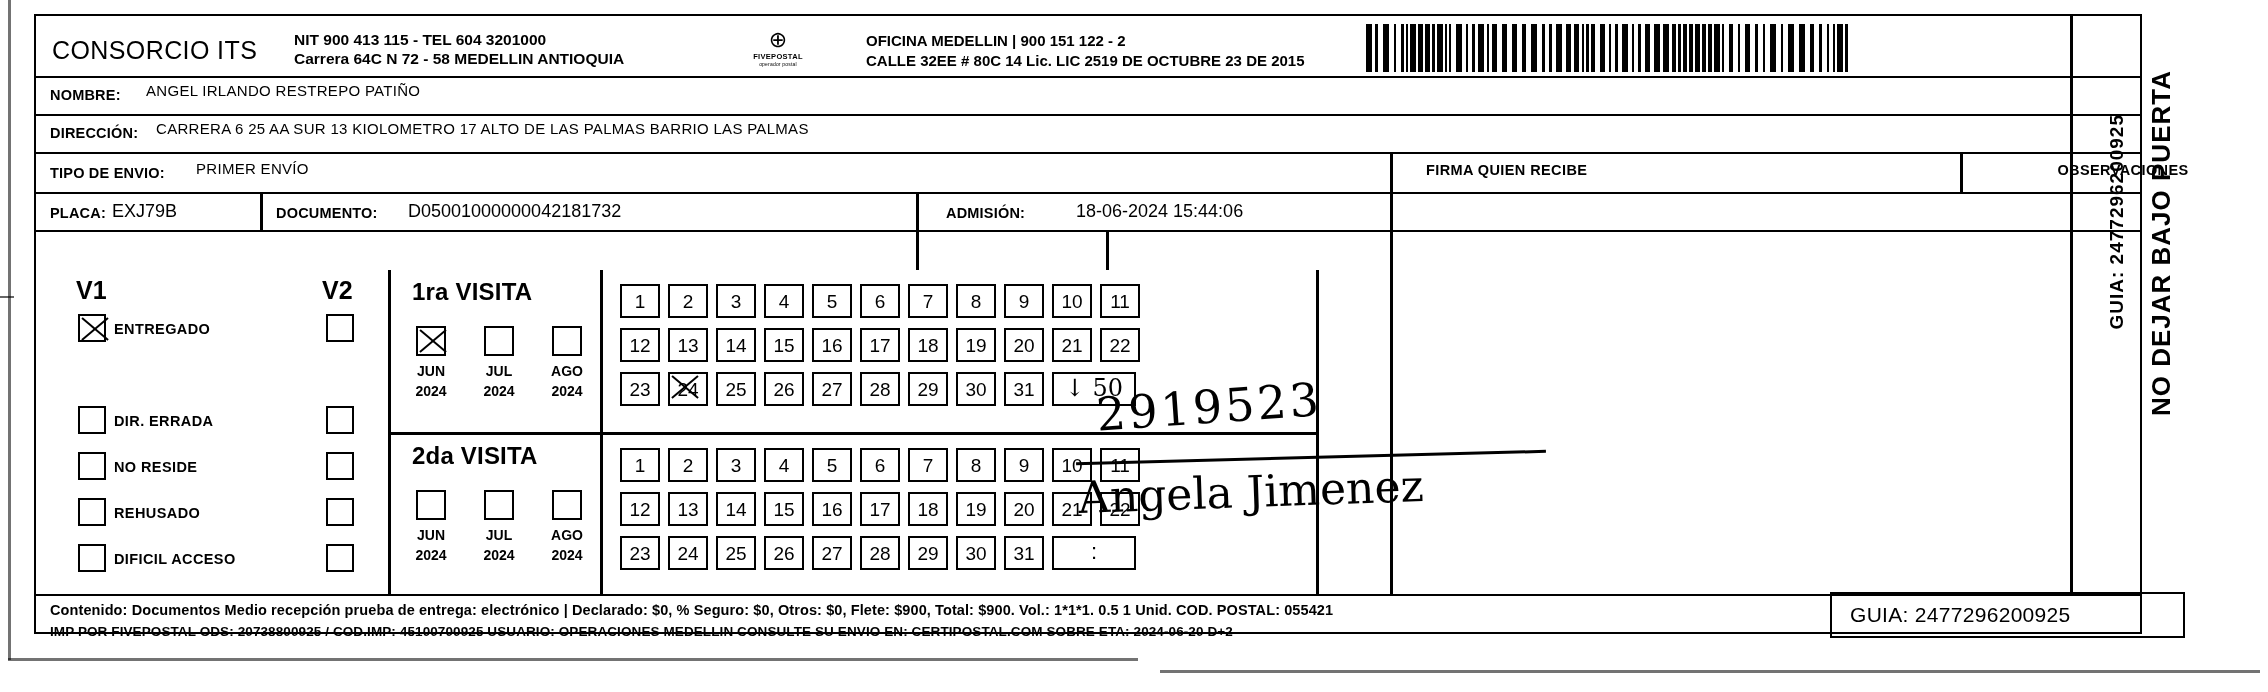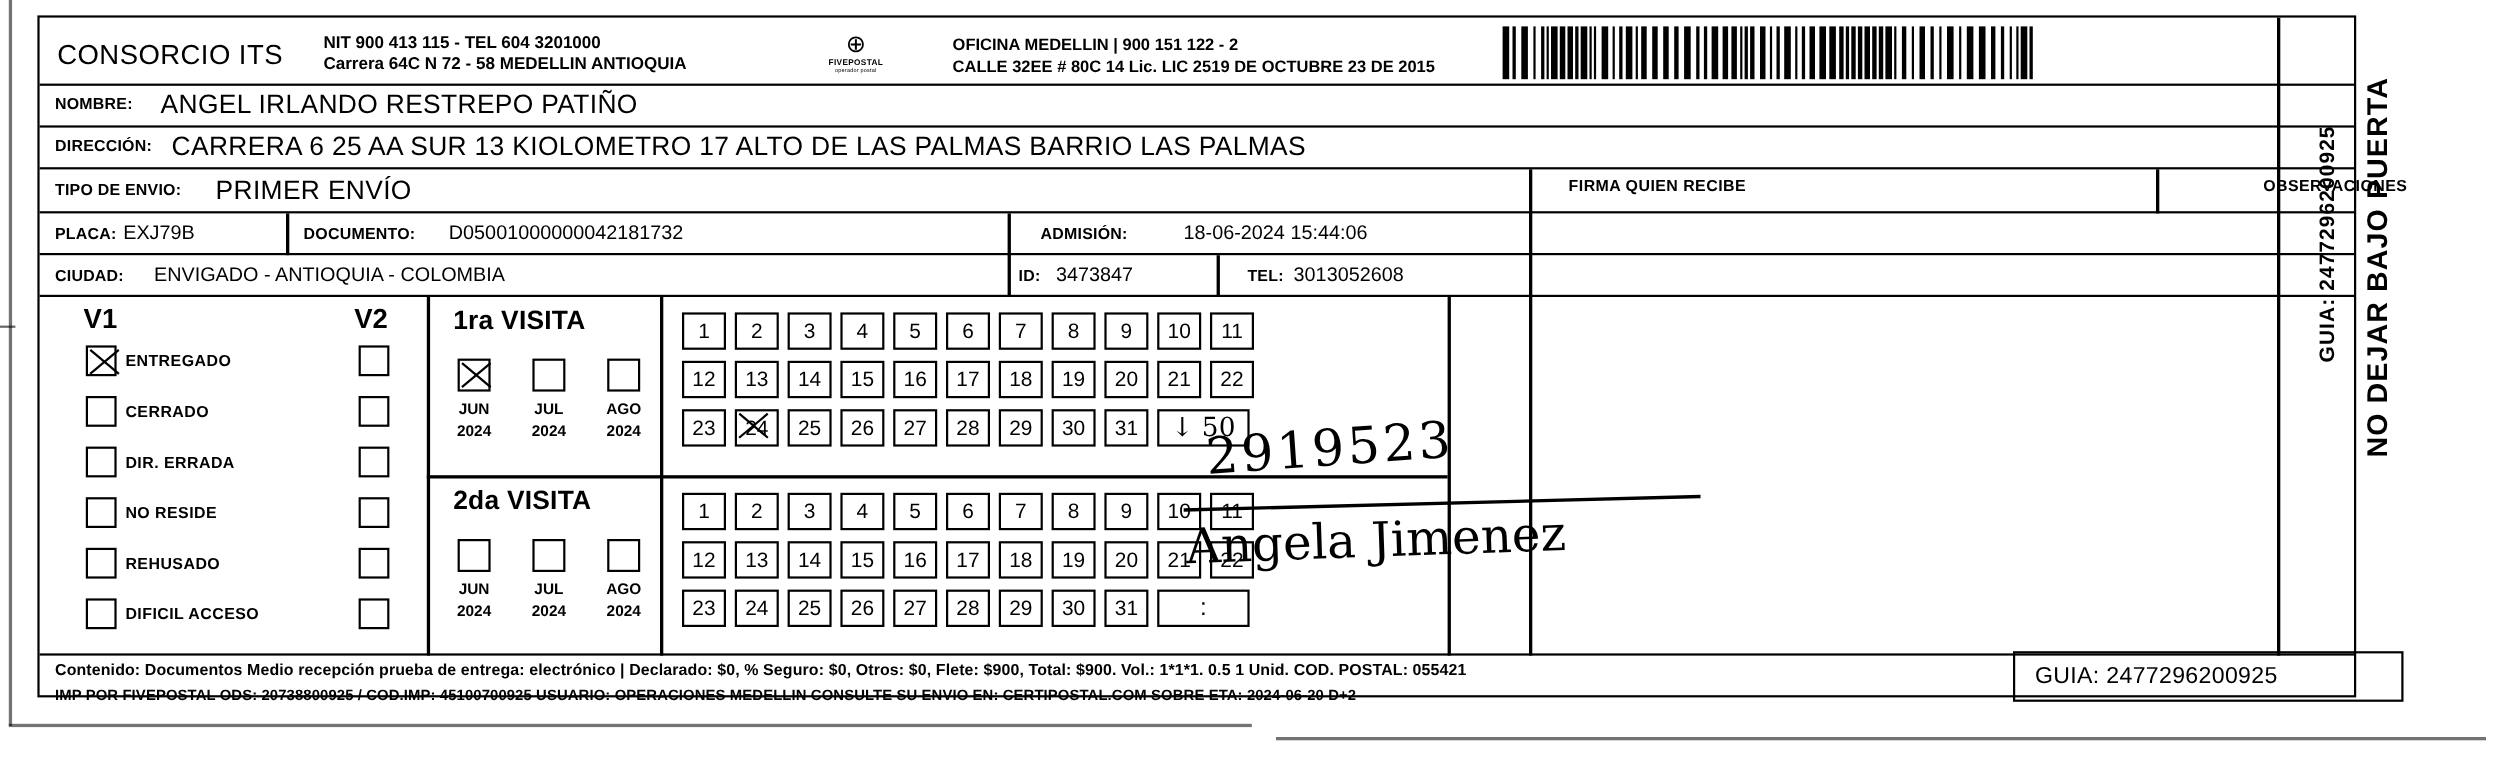--- a/index.html
+++ b/index.html
@@ -21,21 +21,21 @@
   .logo{position:absolute;left:712px;top:12px;width:60px;text-align:center;}
   .logo .glyph{font-size:22px;line-height:24px;}
   .logo .cap{font-size:7.5px;font-weight:bold;letter-spacing:.3px;}
   .logo .cap2{font-size:5px;letter-spacing:.2px;}
   .ofi{position:absolute;left:830px;top:15px;font-size:15px;font-weight:bold;line-height:20px;}
   .barcode{position:absolute;left:1330px;top:8px;width:485px;height:48px;}
   .barcode i{position:absolute;top:0;height:48px;background:#000;display:block;}
 
   .row{position:absolute;left:0;width:100%;box-sizing:border-box;border-bottom:2.5px solid #000;text-align:center;}
   .lbl{font-size:14.5px;font-weight:bold;letter-spacing:.2px;}
-  .val{font-size:24px;letter-spacing:.3px;}
+  .val{font-size:15px;letter-spacing:.3px;}
   .val-s{font-size:18px;}
 
   .r-nombre{top:62px;height:38px;}
   .r-dir{top:100px;height:38px;}
   .r-tipo{top:138px;height:40px;}
   .r-placa{top:178px;height:38px;}
   .r-ciudad{top:216px;height:38px;}
 
   .cellpad{position:absolute;left:14px;top:9px;}
 
@@ -190,28 +190,20 @@
 
     <div class="row r-placa">
       <span class="cellpad lbl" style="top:11px;">PLACA:</span>
       <span class="cellpad val-s" style="left:76px;top:7px;">EXJ79B</span>
       <span class="cellpad lbl" style="left:240px;top:11px;">DOCUMENTO:</span>
       <span class="cellpad val-s" style="left:372px;top:7px;">D05001000000042181732</span>
       <span class="cellpad lbl" style="left:910px;top:11px;">ADMISIÓN:</span>
       <span class="cellpad val-s" style="left:1040px;top:7px;">18-06-2024 15:44:06</span>
     </div>
 
-    <div class="row r-ciudad">
-      <span class="cellpad lbl" style="top:11px;">CIUDAD:</span>
-      <span class="cellpad val-s" style="left:104px;top:7px;">ENVIGADO - ANTIOQUIA - COLOMBIA</span>
-      <span class="cellpad lbl" style="left:890px;top:11px;">ID:</span>
-      <span class="cellpad val-s" style="left:924px;top:7px;">3473847</span>
-      <span class="cellpad lbl" style="left:1098px;top:11px;">TEL:</span>
-      <span class="cellpad val-s" style="left:1140px;top:7px;">3013052608</span>
-    </div>
 
     <div class="vline" style="left:1354px;top:138px;height:442px;"></div>
     <div class="vline" style="left:1924px;top:138px;height:40px;"></div>
     <div class="vline" style="left:880px;top:178px;height:76px;"></div>
     <div class="vline" style="left:1070px;top:216px;height:38px;"></div>
     <div class="vline" style="left:224px;top:178px;height:38px;"></div>
     <div class="vline" style="left:2034px;top:0px;height:580px;"></div>
 
     <div class="firma-h">FIRMA QUIEN RECIBE</div>
     <div class="obs-h">OBSERVACIONES</div>
@@ -220,25 +212,20 @@
 
       <div class="v1v2">
         <div class="v1">V1</div>
         <div class="v2">V2</div>
 
         <div class="statrow" style="top:38px;">
           <div class="cb l">
               <span class="x-mark"></span>
             </div>
           <div class="txt">ENTREGADO</div>
-          <div class="cb r"></div>
-        </div>
-        <div class="statrow" style="top:84px;">
-          <div class="cb l"></div>
-          <div class="txt">CERRADO</div>
           <div class="cb r"></div>
         </div>
         <div class="statrow" style="top:130px;">
           <div class="cb l"></div>
           <div class="txt">DIR. ERRADA</div>
           <div class="cb r"></div>
         </div>
         <div class="statrow" style="top:176px;">
           <div class="cb l"></div>
           <div class="txt">NO RESIDE</div>

